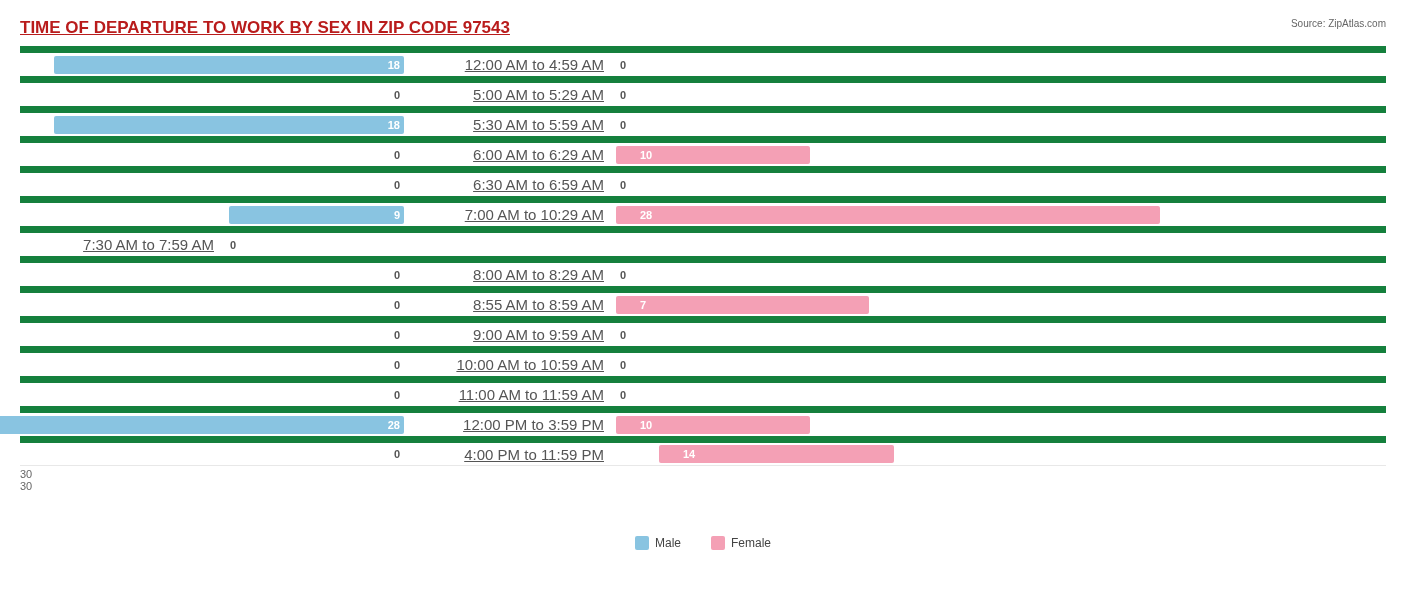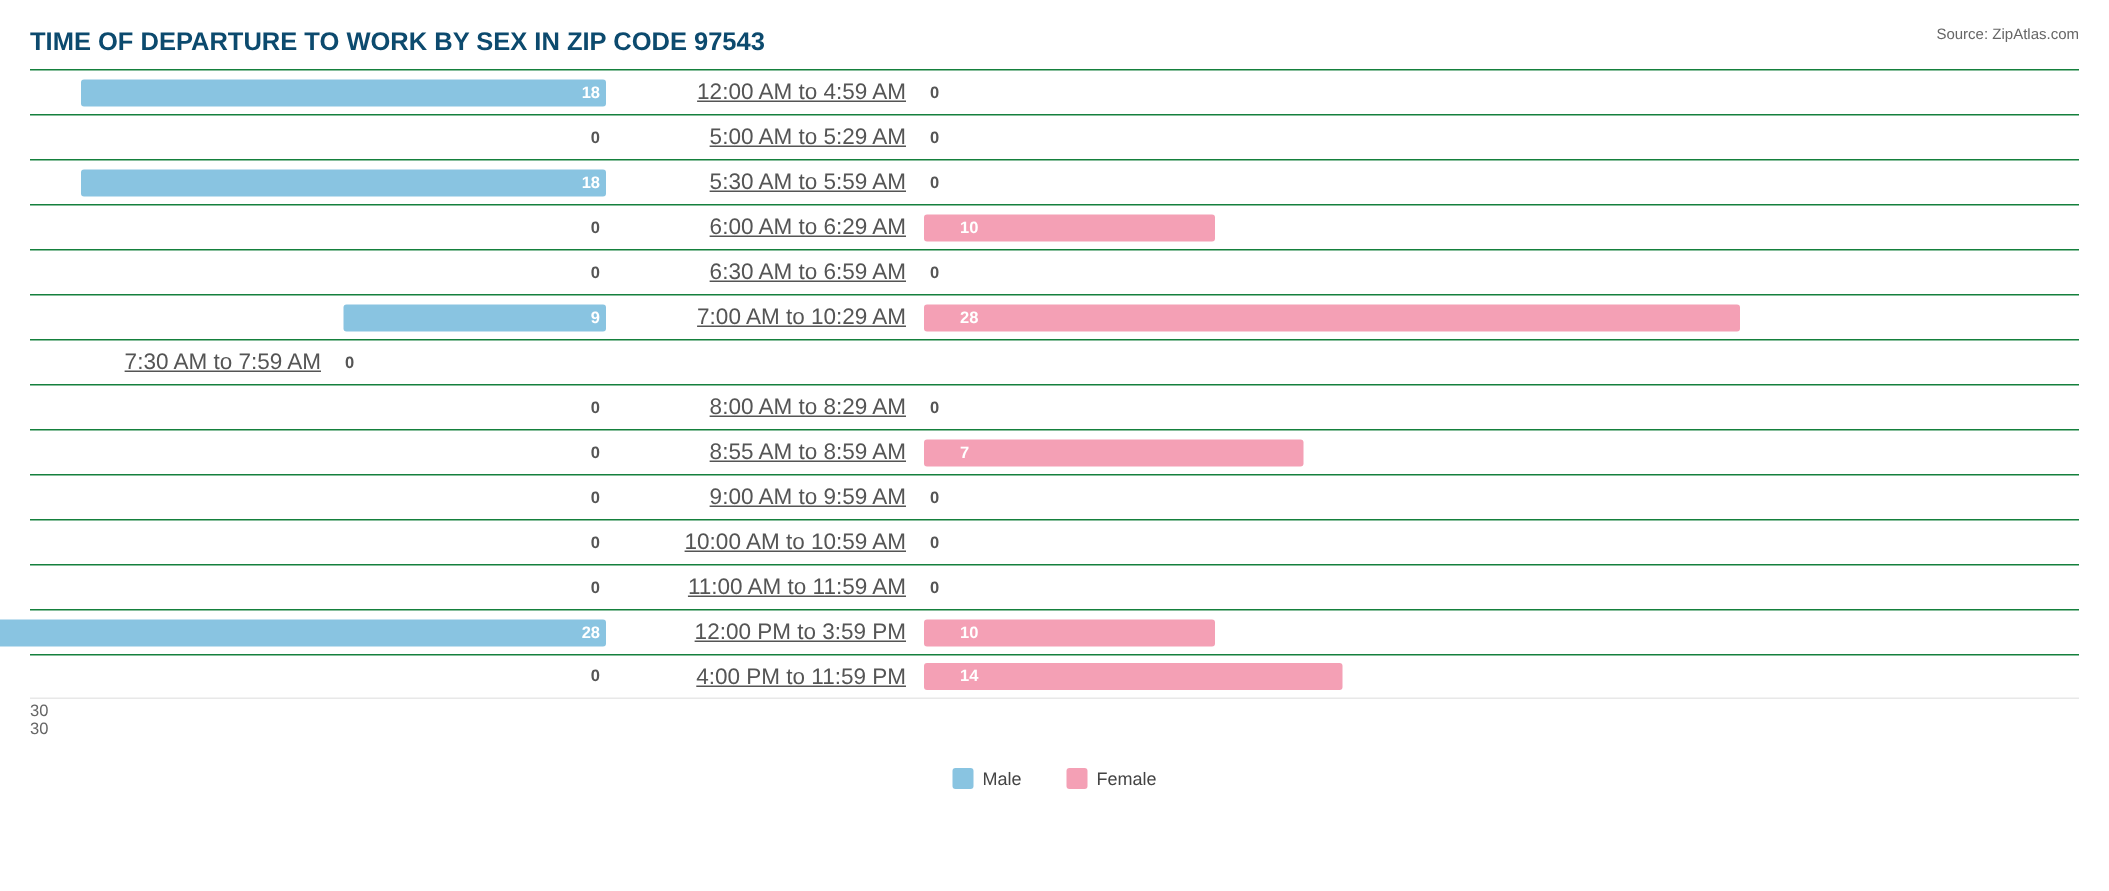--- a/index.html
+++ b/index.html
@@ -12,40 +12,41 @@
     }
     .chart-container {
       width: 1406px;
       height: 594px;
       padding: 18px 20px 50px 20px;
       position: relative;
     }
     .chart-title {
       font-size: 17px;
       font-weight: bold;
-      color: #0c4a6e;
+      color: #b91c1c;
       margin-bottom: 8px;
+      text-decoration: underline;
     }
     .source-label {
       position: absolute;
       top: 18px;
       right: 20px;
       font-size: 10px;
       color: #666;
     }
     .chart-area {
       position: relative;
       width: 100%;
       height: calc(100% - 60px);
     }
     .row {
       display: flex;
       align-items: center;
       height: 30px;
-      border-top: 1px solid #15803d;
+      border-top: 7px solid #15803d;
     }
     .row:last-of-type {
       border-bottom: 1px solid #e8e8e8;
     }
     .left-section {
       width: 390px;
       display: flex;
       align-items: center;
       justify-content: flex-end;
       padding-right: 6px;
@@ -109,21 +110,21 @@
       font-size: 11px;
       font-weight: bold;
       color: #555;
       margin-left: 4px;
     }
     .legend {
       display: flex;
       justify-content: center;
       align-items: center;
       gap: 30px;
-      margin-top: 0;
+      margin-top: 24px;
       font-size: 12px;
       color: #444;
     }
     .legend-item {
       display: flex;
       align-items: center;
       gap: 6px;
     }
     .legend-box {
       width: 14px;
@@ -313,21 +314,21 @@
           </div>
         </div>
         <div class="row">
           <div class="left-section">
             <div class="left-bar-container">
               <span class="bar-value-outside-male">0</span>
             </div>
           </div>
           <div class="label-center">4:00 PM to 11:59 PM</div>
           <div class="right-section">
-            <div class="bar-female" style="width: 279px;">
+            <div class="bar-female" style="width: 235px; margin-left: 43px;">
               <span class="bar-value bar-value-female">14</span>
             </div>
           </div>
         </div>
       </div>
     <div class="axis-labels">
       <span>30</span>
       <span>30</span>
     </div>
   </div>

